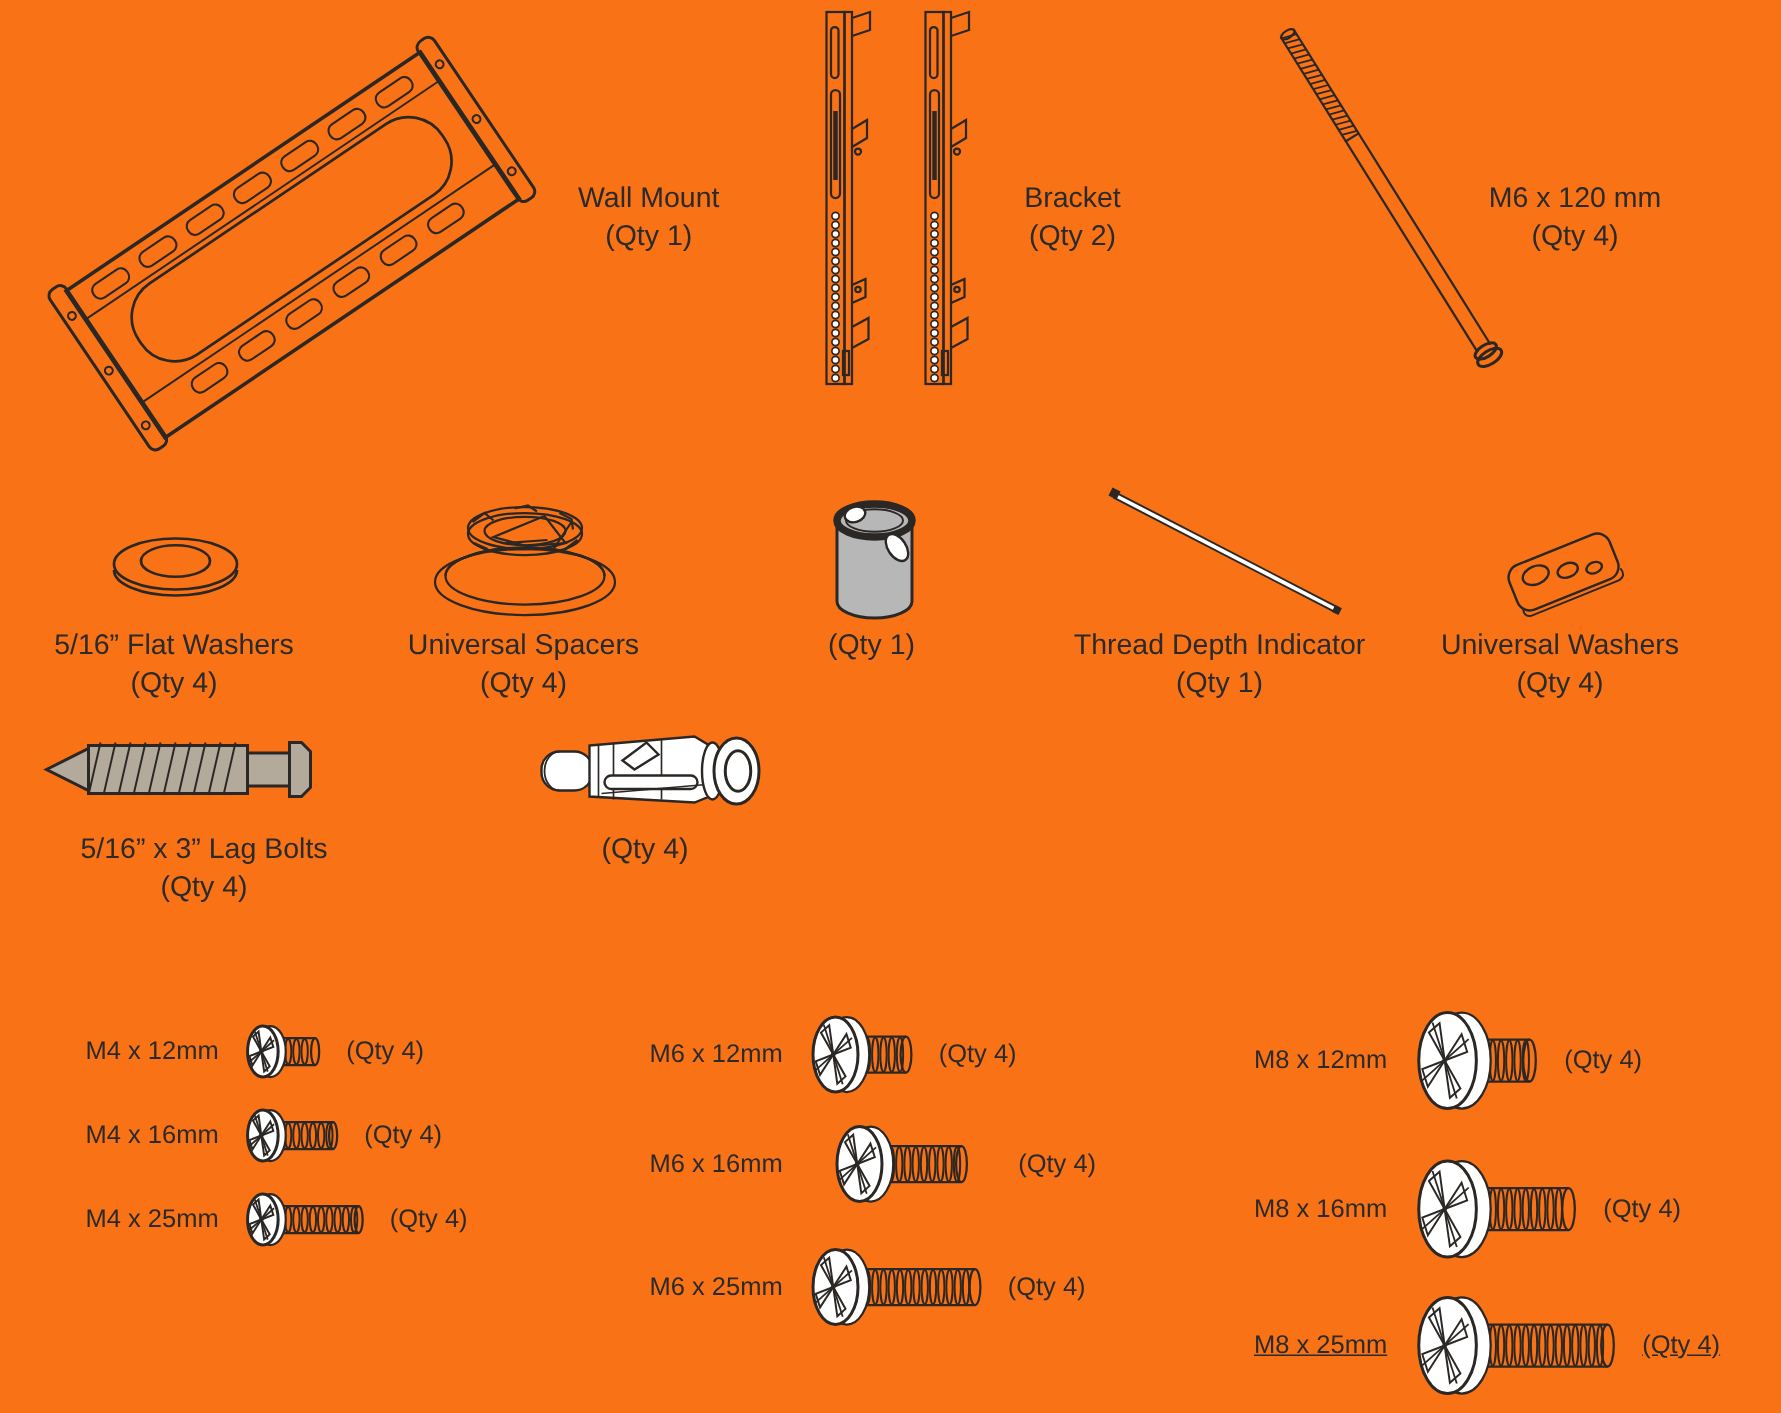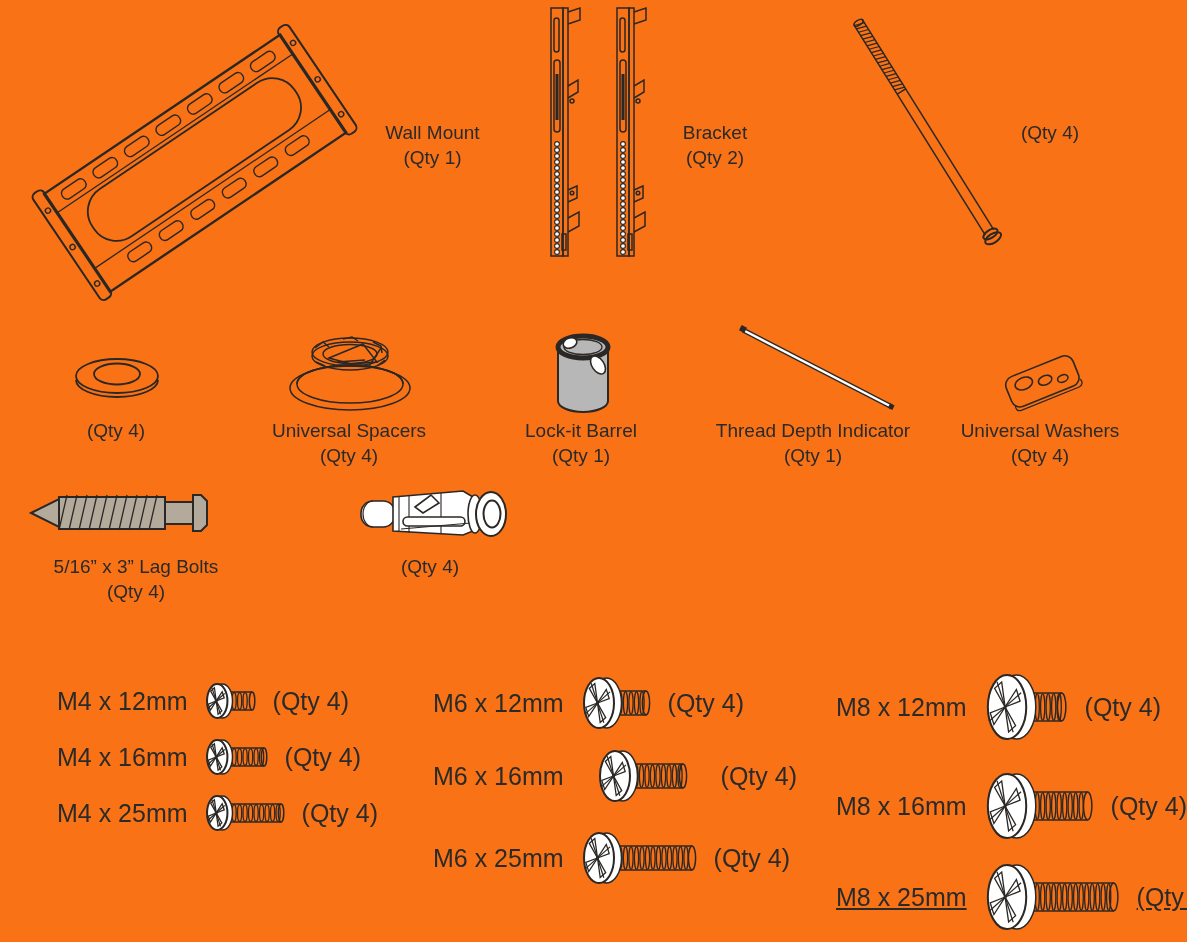--- a/index.html
+++ b/index.html
@@ -1,21 +1,21 @@
 <!DOCTYPE html>
 <html><head>
 <meta charset="utf-8">
 <style>
   html,body{margin:0;padding:0;background:#fff;}
   #canvas{position:relative;width:1187px;height:942px;background:#f97316;overflow:hidden;
           font-family:"Liberation Sans",sans-serif;color:#2a2a2a;}
   .lbl{position:absolute;text-align:center;font-size:19px;line-height:1.32;}
   .lbl span{display:block;}
   .art{position:absolute;}
-  .screw-row{position:absolute;display:flex;align-items:center;gap:13px;font-size:25px;white-space:nowrap;}
+  .screw-row{position:absolute;display:flex;align-items:center;gap:13px;font-size:17px;white-space:nowrap;}
   svg{display:block;}
 </style>
 </head>
 <body>
 
 <div id="canvas">
 
   <svg class="art" style="left:28px;top:2px;" width="380" height="310" viewBox="0 0 380 310" fill="none" stroke="#2b2724" stroke-width="2">
     <g transform="translate(16,192) rotate(-34)">
       <rect x="0" y="0" width="285" height="118" stroke-width="2.4"></rect>
@@ -127,30 +127,32 @@
         <line x1="76" y1="-5" x2="73" y2="5"></line>
           <line x1="80" y1="-5" x2="77" y2="5"></line>
       </g>
       <line x1="82" y1="-5" x2="82" y2="5"></line>
       <ellipse cx="250" cy="0" rx="4" ry="8" stroke-width="2"></ellipse>
       <ellipse cx="255" cy="0" rx="4.5" ry="9" stroke-width="2"></ellipse>
     </g>
   </svg>
 
   <div class="lbl" style="left:950px;top:120px;width:200px;">
+    <span>M6 x 120 mm</span>
     <span>(Qty 4)</span>
   </div>
 
   <svg class="art" style="left:70px;top:340px;" width="95" height="70" viewBox="0 0 95 70" fill="none" stroke="#2b2724" stroke-width="1.8">
     <ellipse cx="47" cy="36" rx="41" ry="17"></ellipse>
     <path d="M6,36 a41,17 0 0 0 82,0" transform="translate(0,4)"></path>
     <ellipse cx="47" cy="34" rx="23" ry="10.5"></ellipse>
   </svg>
 
   <div class="lbl" style="left:10px;top:418px;width:212px;">
+    <span>5/16” Flat Washers</span>
     <span>(Qty 4)</span>
   </div>
 
   <svg class="art" style="left:285px;top:322px;" width="130" height="95" viewBox="0 0 130 95" fill="none" stroke="#2b2724" stroke-width="1.5">
     <ellipse cx="65" cy="66" rx="60" ry="22"></ellipse>
     <ellipse cx="65" cy="62" rx="53" ry="19"></ellipse>
     <path d="M12,62 a53,19 0 0 1 106,0"></path>
     <ellipse cx="65" cy="34" rx="38" ry="14"></ellipse>
     <ellipse cx="65" cy="30" rx="38" ry="14"></ellipse>
     <ellipse cx="65" cy="32" rx="27" ry="9.5"></ellipse>
@@ -171,21 +173,20 @@
 
   <svg class="art" style="left:548px;top:325px;" width="70" height="92" viewBox="0 0 70 92" fill="none" stroke="#2b2724">
     <path d="M10,22 L10,76 a25,11 0 0 0 50,0 L60,22" fill="#b7b7b7" stroke-width="2"></path>
     <ellipse cx="35" cy="22" rx="25" ry="11" fill="#b7b7b7" stroke-width="5"></ellipse>
     <ellipse cx="35" cy="22" rx="19" ry="7.5" fill="#b7b7b7" stroke-width="1.3"></ellipse>
     <ellipse cx="22" cy="18" rx="7" ry="5" fill="#fff" stroke-width="1.6" transform="rotate(-18 22 18)"></ellipse>
     <ellipse cx="50" cy="40" rx="6" ry="10" fill="#fff" stroke-width="1.6" transform="rotate(-34 50 40)"></ellipse>
   </svg>
 
   <div class="lbl" style="left:490px;top:418px;width:182px;">
-    <span>Lock-it Barrel</span>
     <span>(Qty 1)</span>
   </div>
 
   <svg class="art" style="left:735px;top:320px;" width="165" height="95" viewBox="0 0 165 95" fill="none">
     <line x1="8" y1="10" x2="157" y2="87" stroke="#2b2724" stroke-width="5"></line>
     <line x1="8" y1="10" x2="157" y2="87" stroke="#ffffff" stroke-width="2.4"></line>
     <rect x="5" y="6" width="6" height="6" fill="#2b2724" transform="rotate(27 8 9)"></rect>
     <rect x="154" y="84" width="5" height="5" fill="#2b2724" transform="rotate(27 156 86)"></rect>
   </svg>
 

